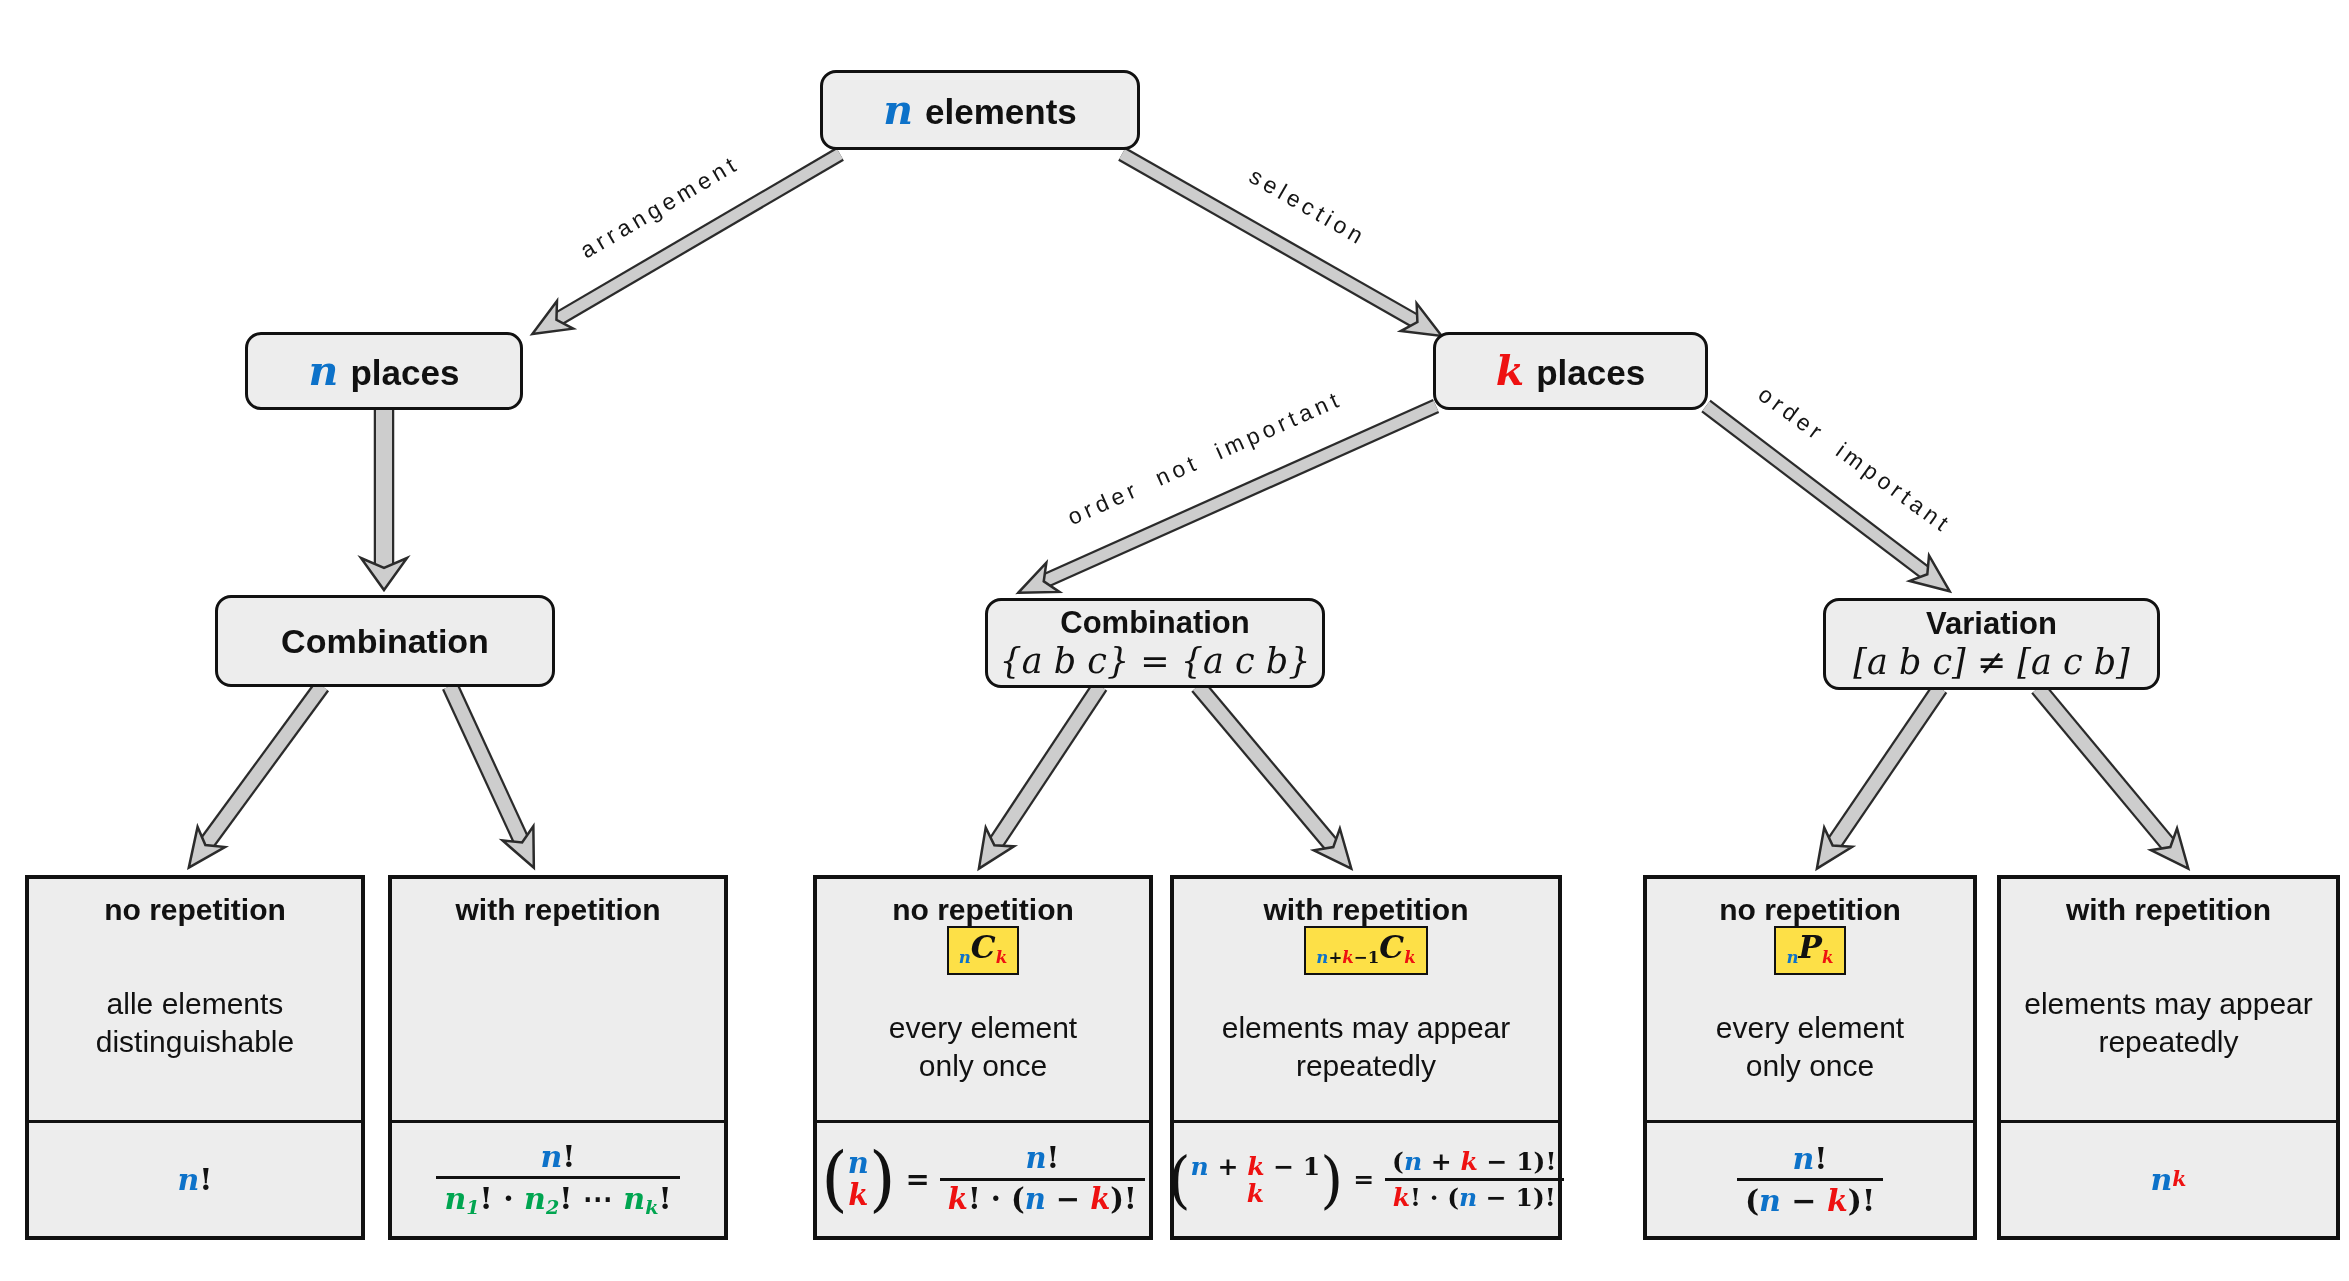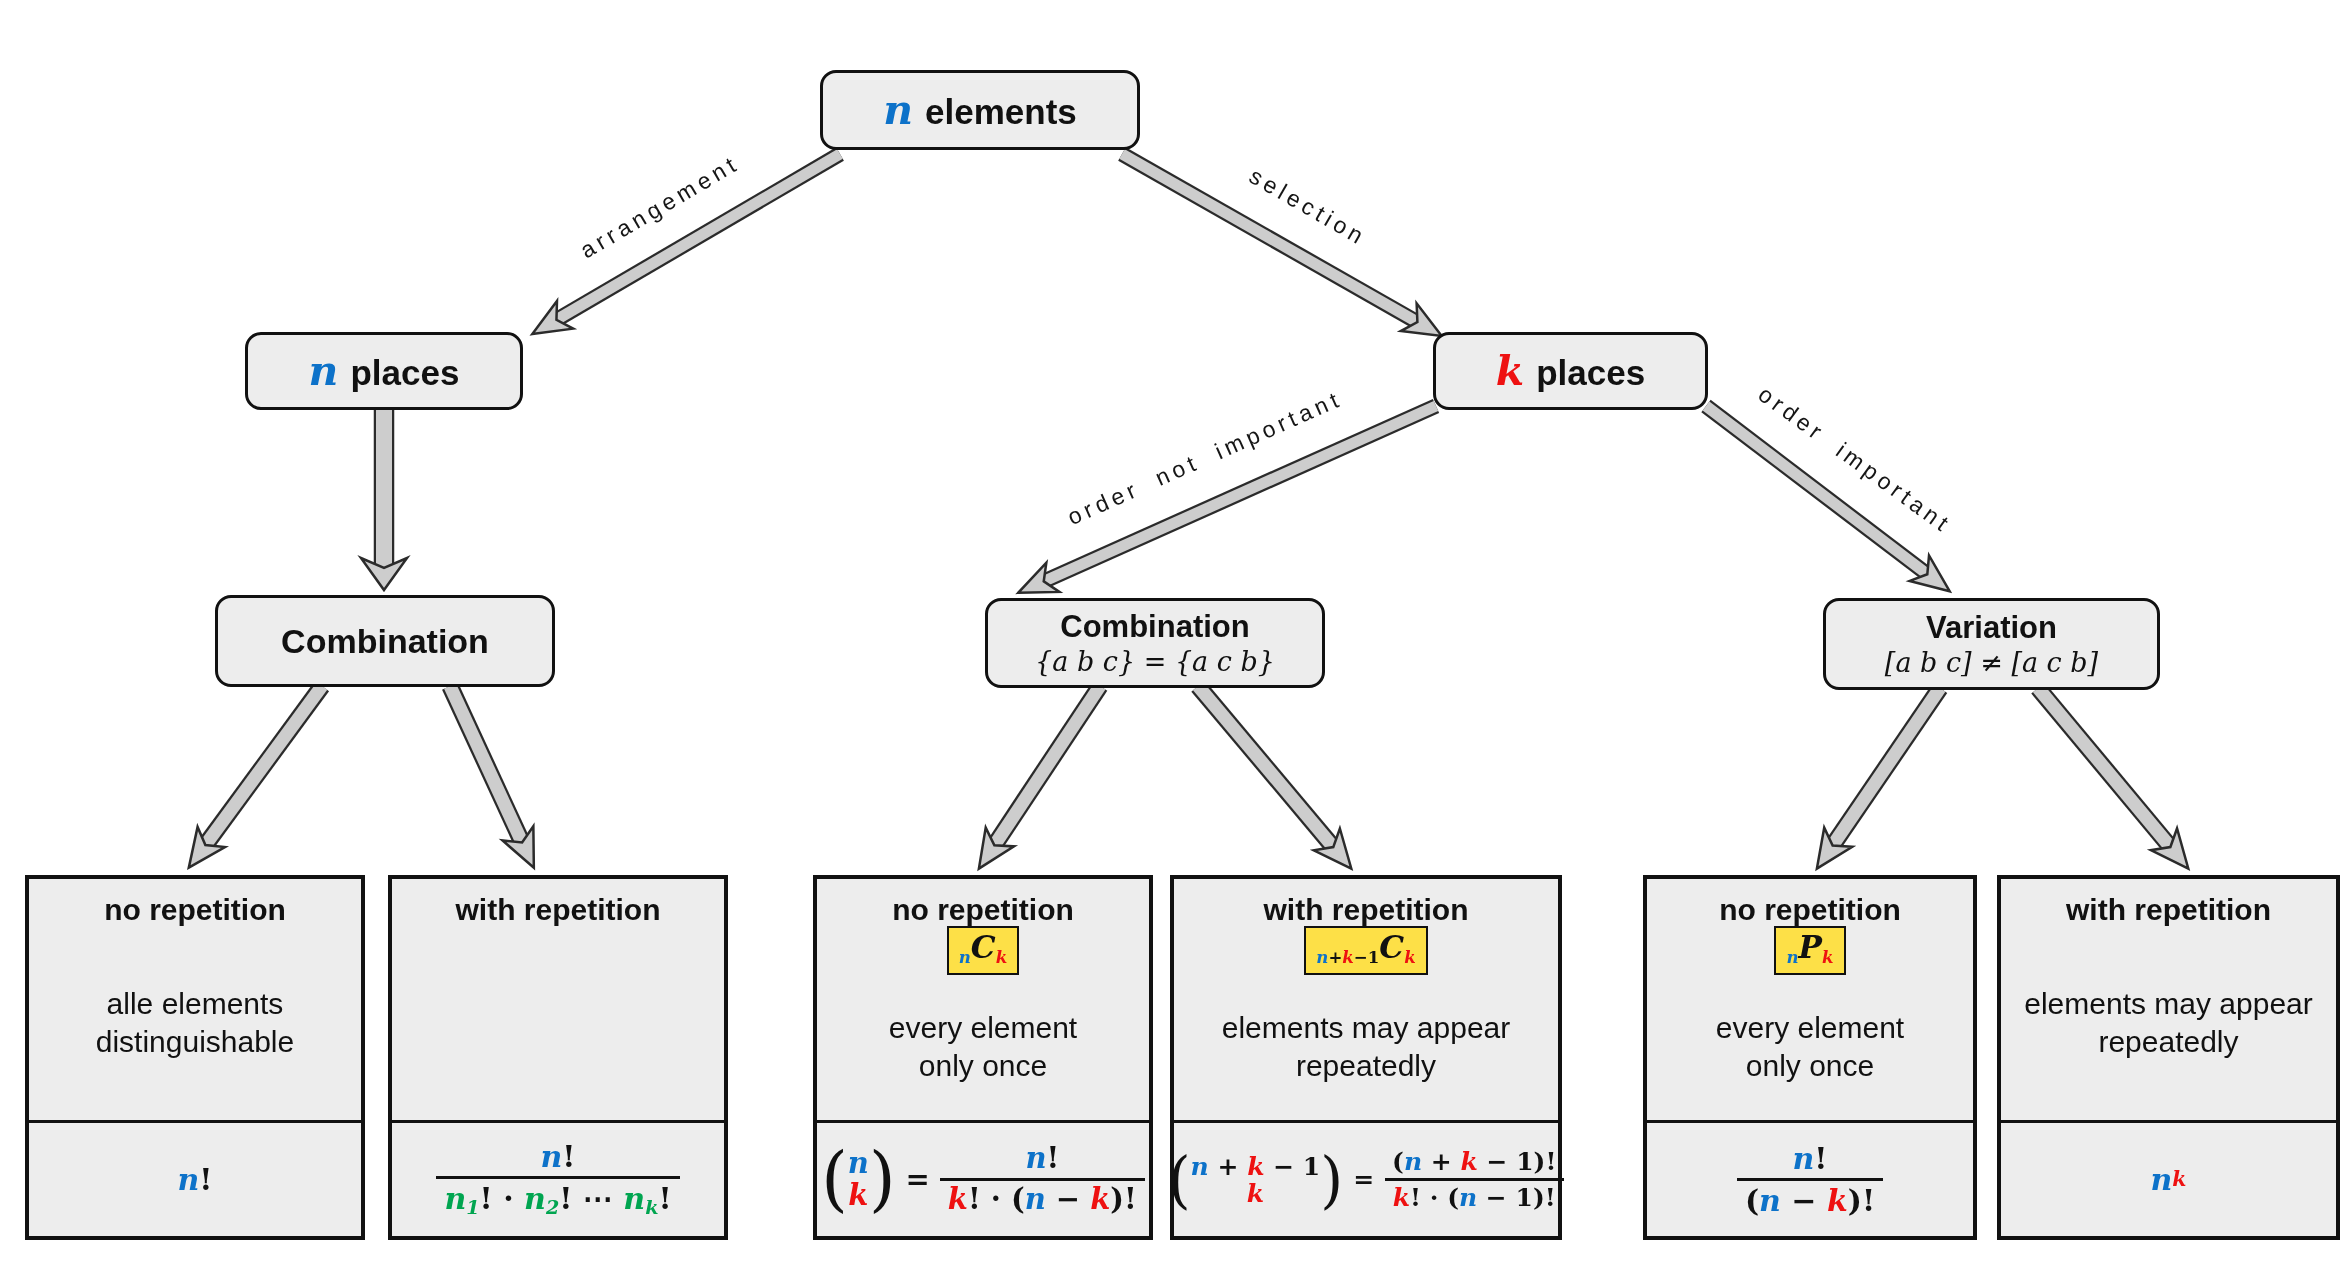--- a/index.html
+++ b/index.html
@@ -5,21 +5,21 @@
   html,body{margin:0;padding:0;background:#fff;}
   .canvas{position:relative;width:2349px;height:1281px;background:#fff;overflow:hidden;
           font-family:"Liberation Sans",sans-serif;color:#111;}
   svg.arrows{position:absolute;left:0;top:0;width:2349px;height:1281px;z-index:1;}
 
   
   .node{position:absolute;background:#ededed;border:3.5px solid #111;border-radius:16px;
         box-sizing:border-box;display:flex;flex-direction:column;align-items:center;
         justify-content:center;z-index:2;}
   .node-title{font-weight:bold;font-size:35px;display:flex;align-items:baseline;gap:12px;line-height:1;}
-  .node-sub{font-family:"DejaVu Serif",serif;font-style:italic;font-size:27px;margin-top:6px;line-height:1;}
+  .node-sub{font-family:"DejaVu Serif",serif;font-style:italic;font-size:35px;margin-top:6px;line-height:1;}
 
   
   .leaf{position:absolute;top:875px;height:365px;background:#ededed;border:4px solid #111;
         box-sizing:border-box;display:flex;flex-direction:column;z-index:2;}
   .leaf-top{height:241px;display:flex;flex-direction:column;align-items:center;
             padding-top:14px;box-sizing:border-box;}
   .leaf-title{font-weight:bold;font-size:30px;line-height:1.1;text-align:center;}
   .leaf-desc{flex:1;display:flex;flex-direction:column;justify-content:center;align-items:center;
              font-size:30px;line-height:1.28;text-align:center;}
   .leaf-bottom{flex:1;border-top:3.5px solid #111;display:flex;align-items:center;

